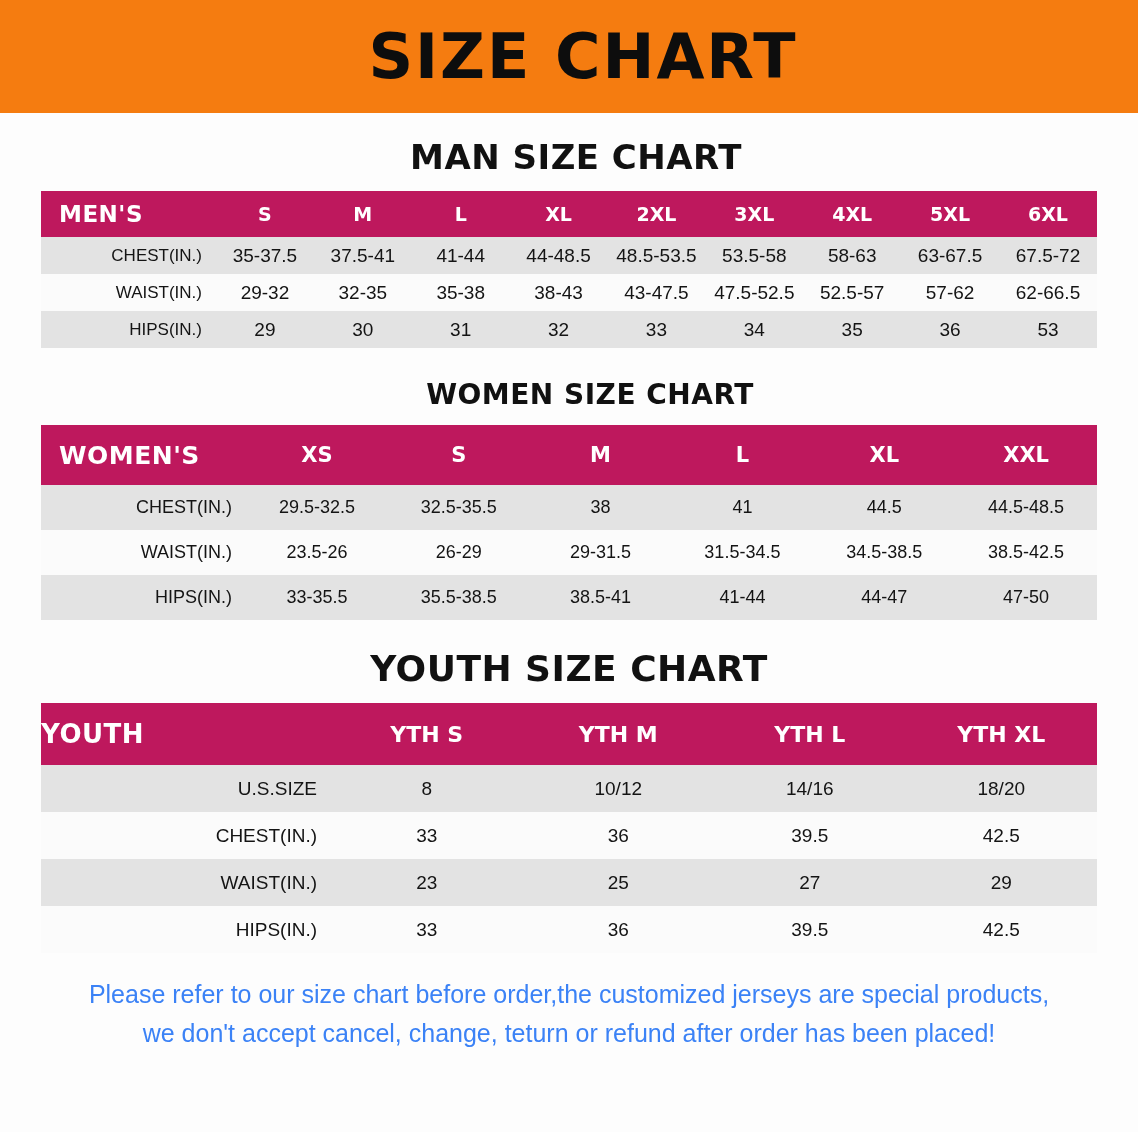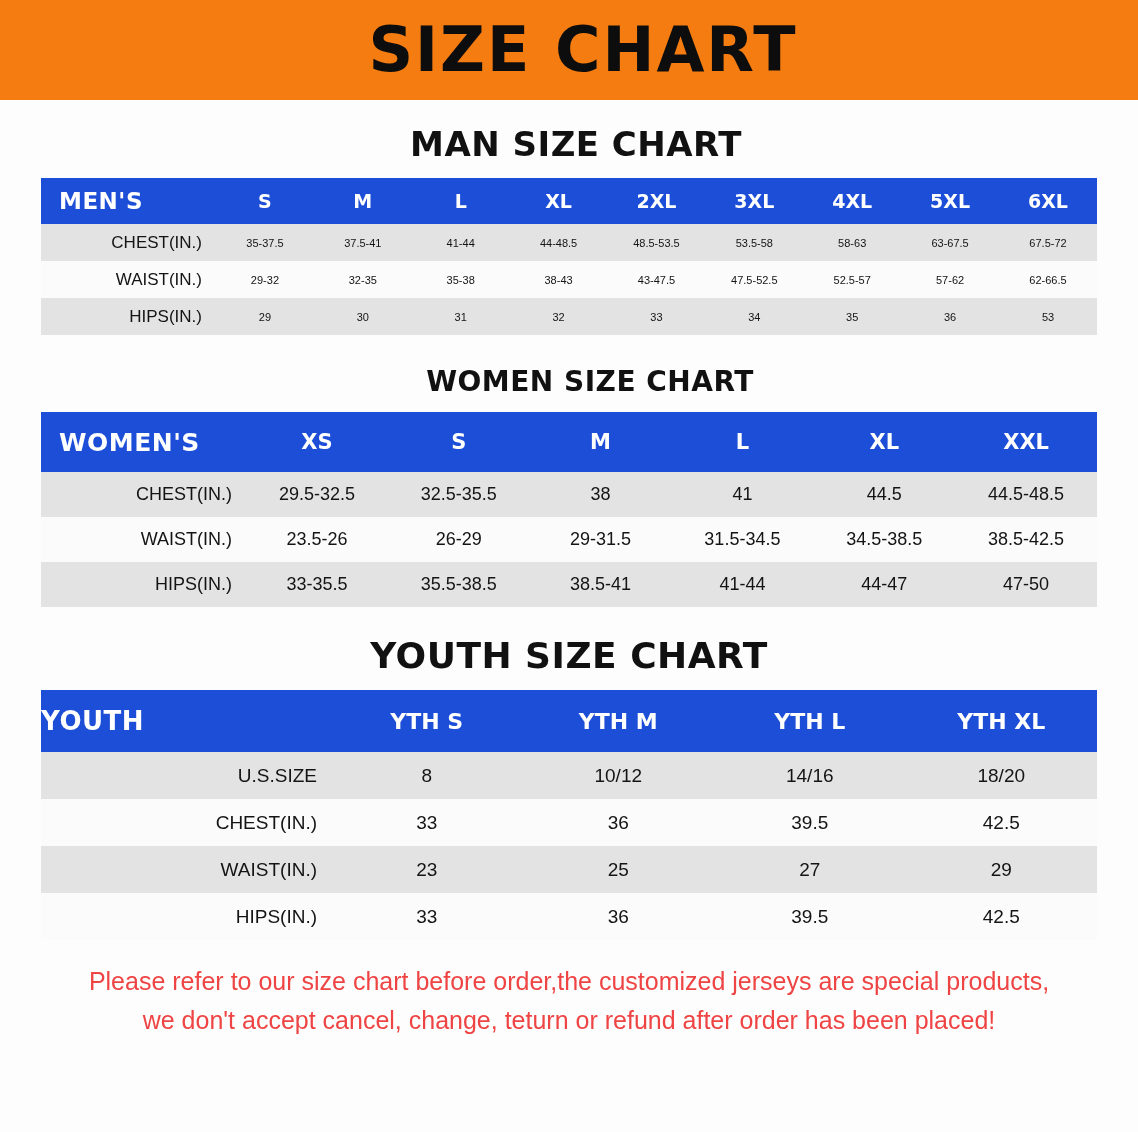--- a/index.html
+++ b/index.html
@@ -16,21 +16,21 @@
   }
   .page {
     width: 1138px;
     height: 1132px;
     position: relative;
     background: #fdfdfd;
   }
 
   
   .banner {
-    height: 100px;
+    height: 113px;
     background: #f57c10;
     display: flex;
     align-items: center;
     justify-content: center;
     padding-left: 28px;
   }
   .banner-title {
     font-family: "DejaVu Sans", sans-serif;
     font-weight: bold;
     font-size: 62px;
@@ -76,35 +76,35 @@
     table-layout: fixed;
   }
   th, td {
     text-align: center;
     font-family: "Liberation Sans", sans-serif;
     color: #141414;
   }
 
   
   thead tr {
-    background: #1d4ed8;
+    background: #be185d;
   }
   thead th {
     color: #ffffff;
     font-family: "DejaVu Sans", sans-serif;
   }
   .hdr-label {
     text-align: left;
     font-weight: bold;
   }
 
   
   .men thead th { height: 44px; font-size: 19px; font-weight: bold; }
   .men thead th.hdr-label { font-size: 23px; padding-left: 18px; letter-spacing: 0.5px; }
-  .men tbody td { height: 35px; font-size: 11px; }
+  .men tbody td { height: 35px; font-size: 19px; }
   .men tbody td.row-label { text-align: right; padding-right: 14px; font-size: 17px; }
   .men col.c0 { width: 175px; }
 
   
   .women thead th { height: 58px; font-size: 21px; font-weight: bold; }
   .women thead th.hdr-label { font-size: 25px; padding-left: 18px; letter-spacing: 0.5px; }
   .women tbody td { height: 43px; font-size: 18px; }
   .women tbody td.row-label { text-align: right; padding-right: 14px; }
   .women col.c0 { width: 205px; }
 
@@ -116,21 +116,21 @@
   .youth col.c0 { width: 290px; }
 
   
   tbody tr.odd { background: #e3e3e3; }
   tbody tr.even { background: #fbfbfb; }
 
   
   .note {
     margin: 22px auto 0 auto;
     width: 1060px;
-    color: #ef4444;
+    color: #3b82f6;
     font-family: "Liberation Sans", sans-serif;
     font-size: 25px;
     line-height: 1.55;
     text-align: center;
   }
 </style>
 </head>
 <body>
 
 <div class="page">

